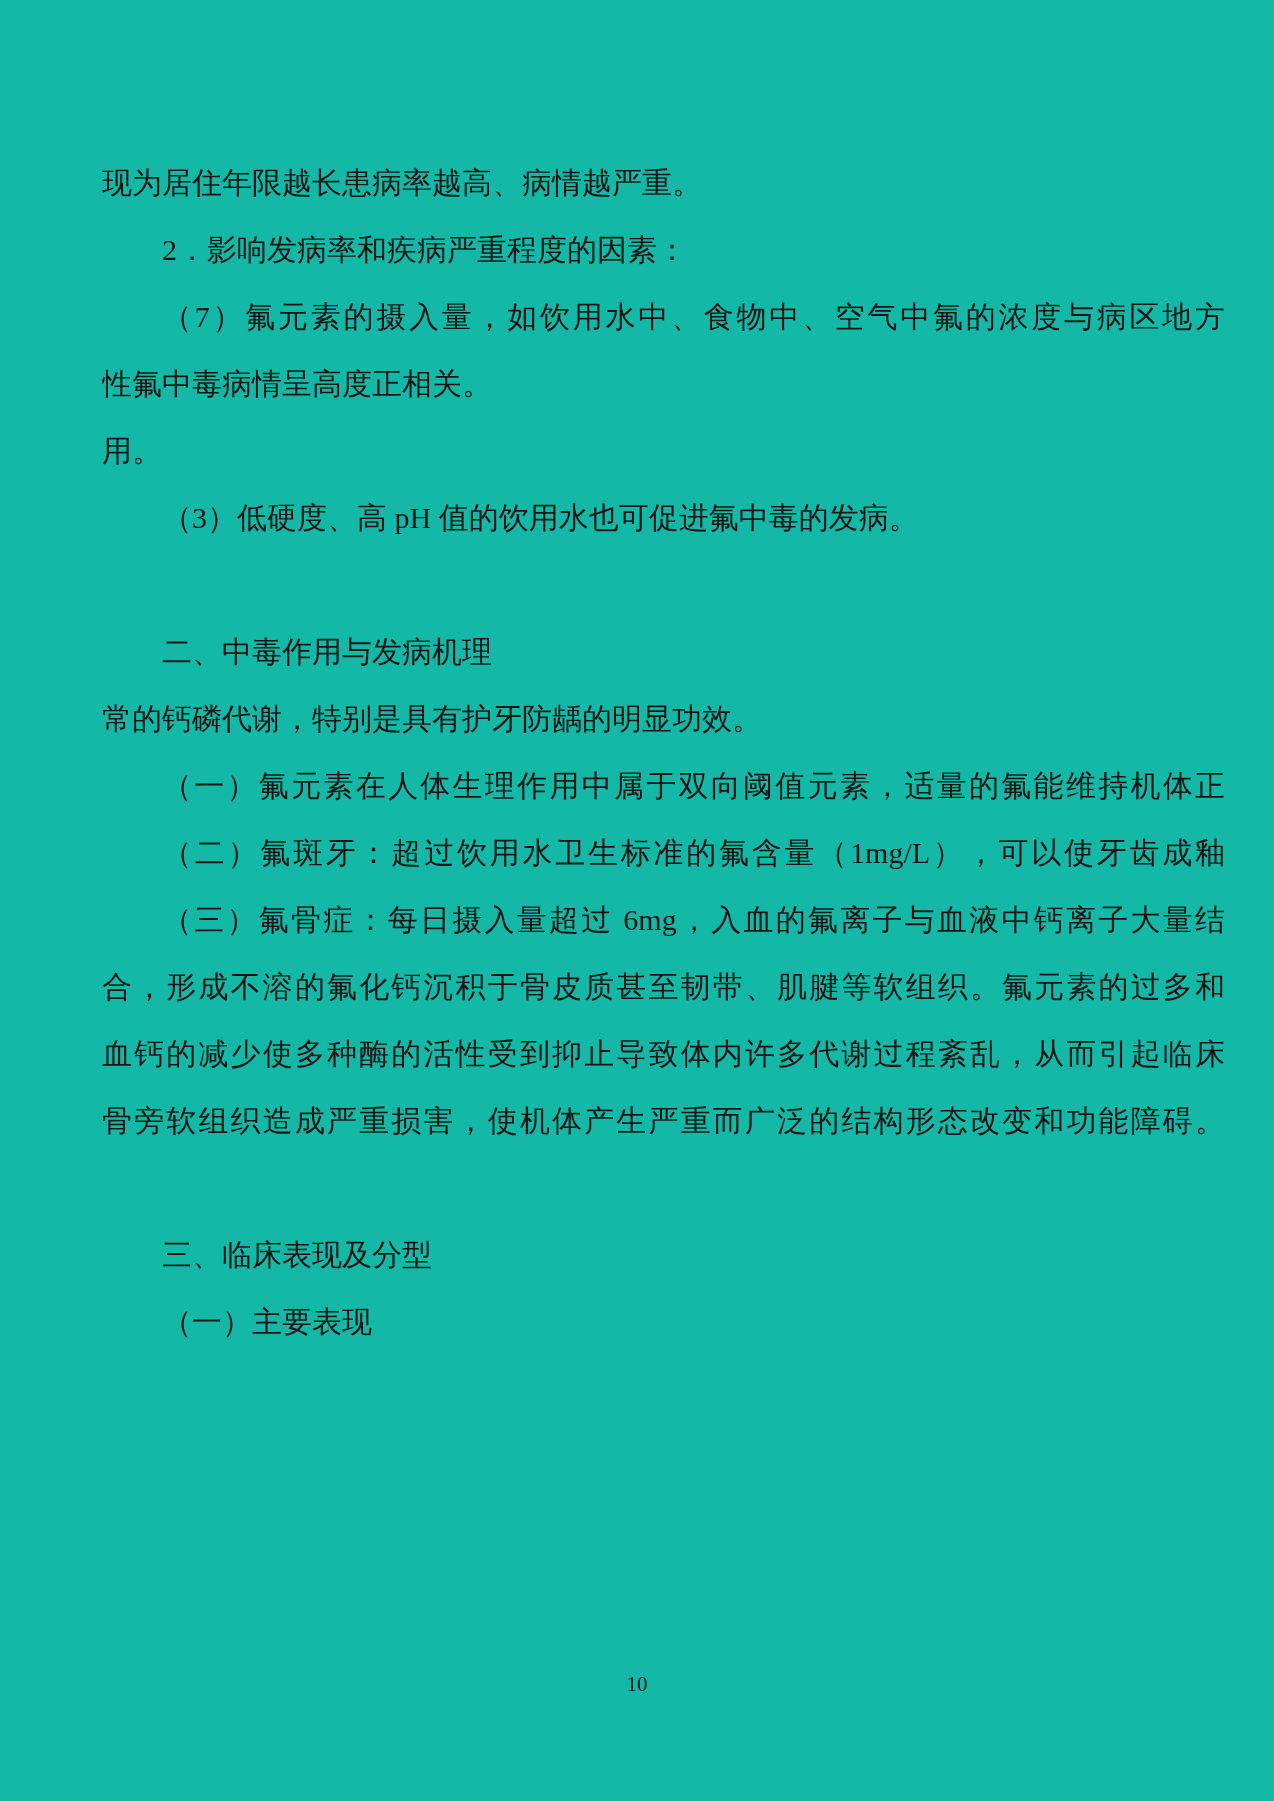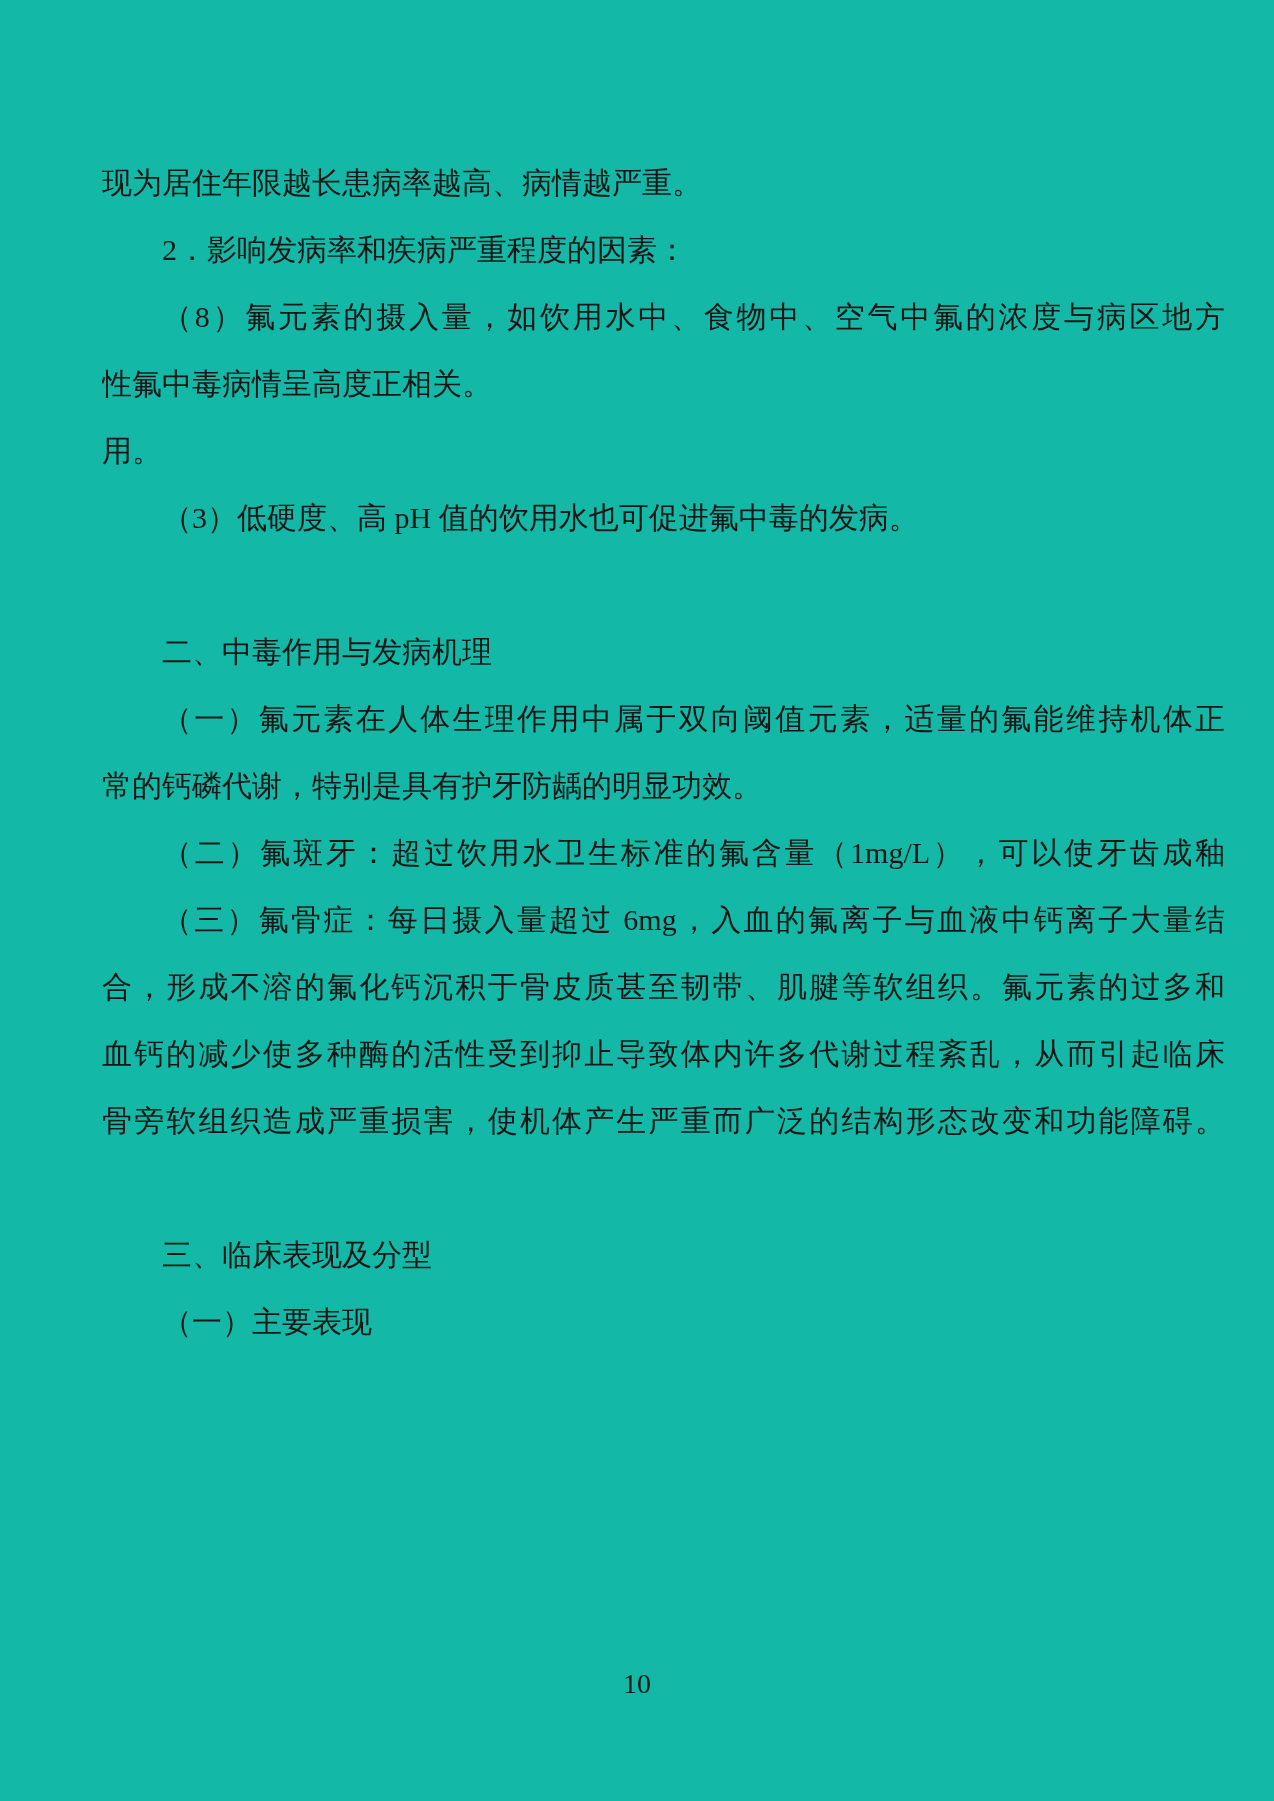--- a/index.html
+++ b/index.html
@@ -39,43 +39,43 @@
   }
   .blank {
     
   }
   .footer {
     position: absolute;
     left: 0;
     top: 1671px;
     width: 100%;
     text-align: center;
-    font-size: 28px;
+    font-size: 21px;
     line-height: 26px;
     color: #161616;
   }
 </style>
 </head>
 <body>
 
 <div class="page">
   <div class="textblock">
 
     <div class="line">现为居住年限越长患病率越高、病情越严重。</div>
     <div class="line indent">2．影响发病率和疾病严重程度的因素：</div>
-    <div class="line indent fill">（8）氟元素的摄入量，如饮用水中、食物中、空气中氟的浓度与病区地方</div>
+    <div class="line indent fill">（7）氟元素的摄入量，如饮用水中、食物中、空气中氟的浓度与病区地方</div>
     <div class="line">性氟中毒病情呈高度正相关。</div>
     <div class="line">用。</div>
     <div class="line indent">（3）低硬度、高 pH 值的饮用水也可促进氟中毒的发病。</div>
 
     <div class="line blank"></div>
 
     <div class="line indent">二、中毒作用与发病机理</div>
+    <div class="line">常的钙磷代谢，特别是具有护牙防龋的明显功效。</div>
     <div class="line indent fill">（一）氟元素在人体生理作用中属于双向阈值元素，适量的氟能维持机体正</div>
-    <div class="line">常的钙磷代谢，特别是具有护牙防龋的明显功效。</div>
     <div class="line indent fill">（二）氟斑牙：超过饮用水卫生标准的氟含量（1mg/L），可以使牙齿成釉</div>
     <div class="line indent fill">（三）氟骨症：每日摄入量超过 6mg，入血的氟离子与血液中钙离子大量结</div>
     <div class="line fill">合，形成不溶的氟化钙沉积于骨皮质甚至韧带、肌腱等软组织。氟元素的过多和</div>
     <div class="line fill">血钙的减少使多种酶的活性受到抑止导致体内许多代谢过程紊乱，从而引起临床</div>
     <div class="line fill">骨旁软组织造成严重损害，使机体产生严重而广泛的结构形态改变和功能障碍。</div>
 
     <div class="line blank"></div>
 
     <div class="line indent">三、临床表现及分型</div>
     <div class="line indent">（一）主要表现</div>

